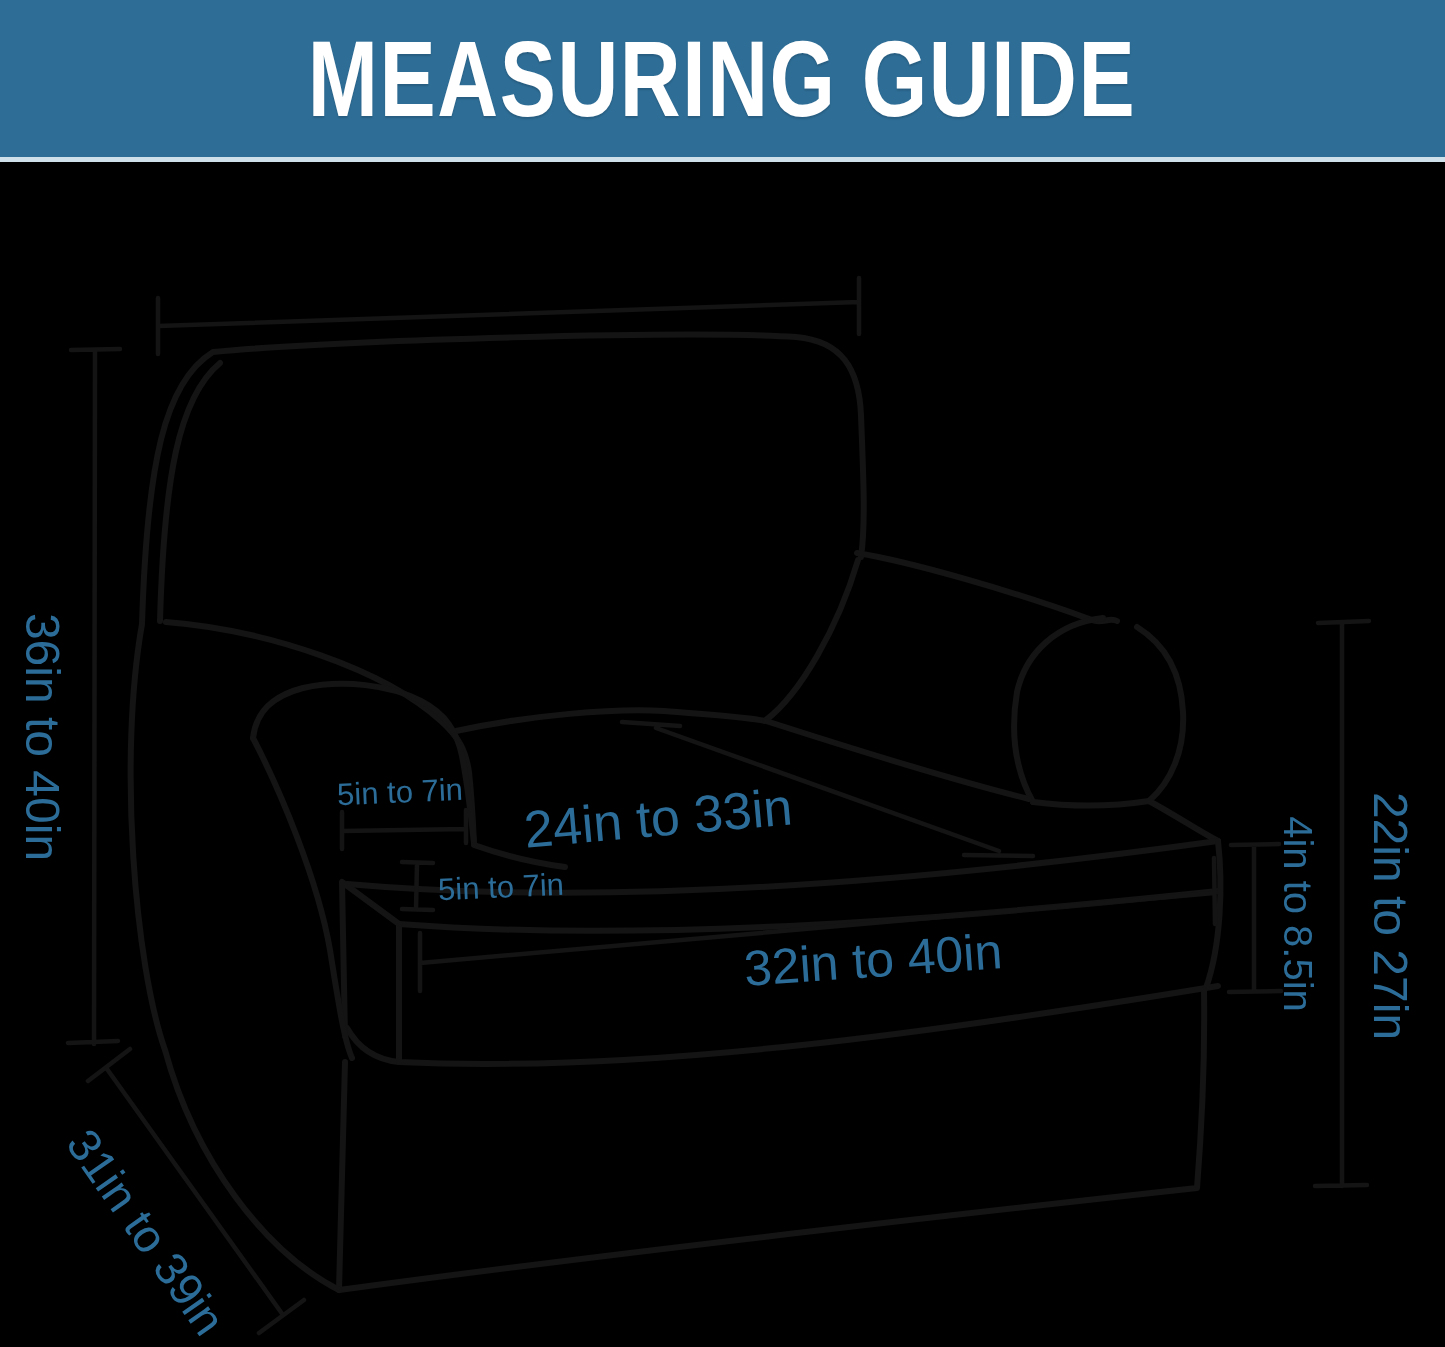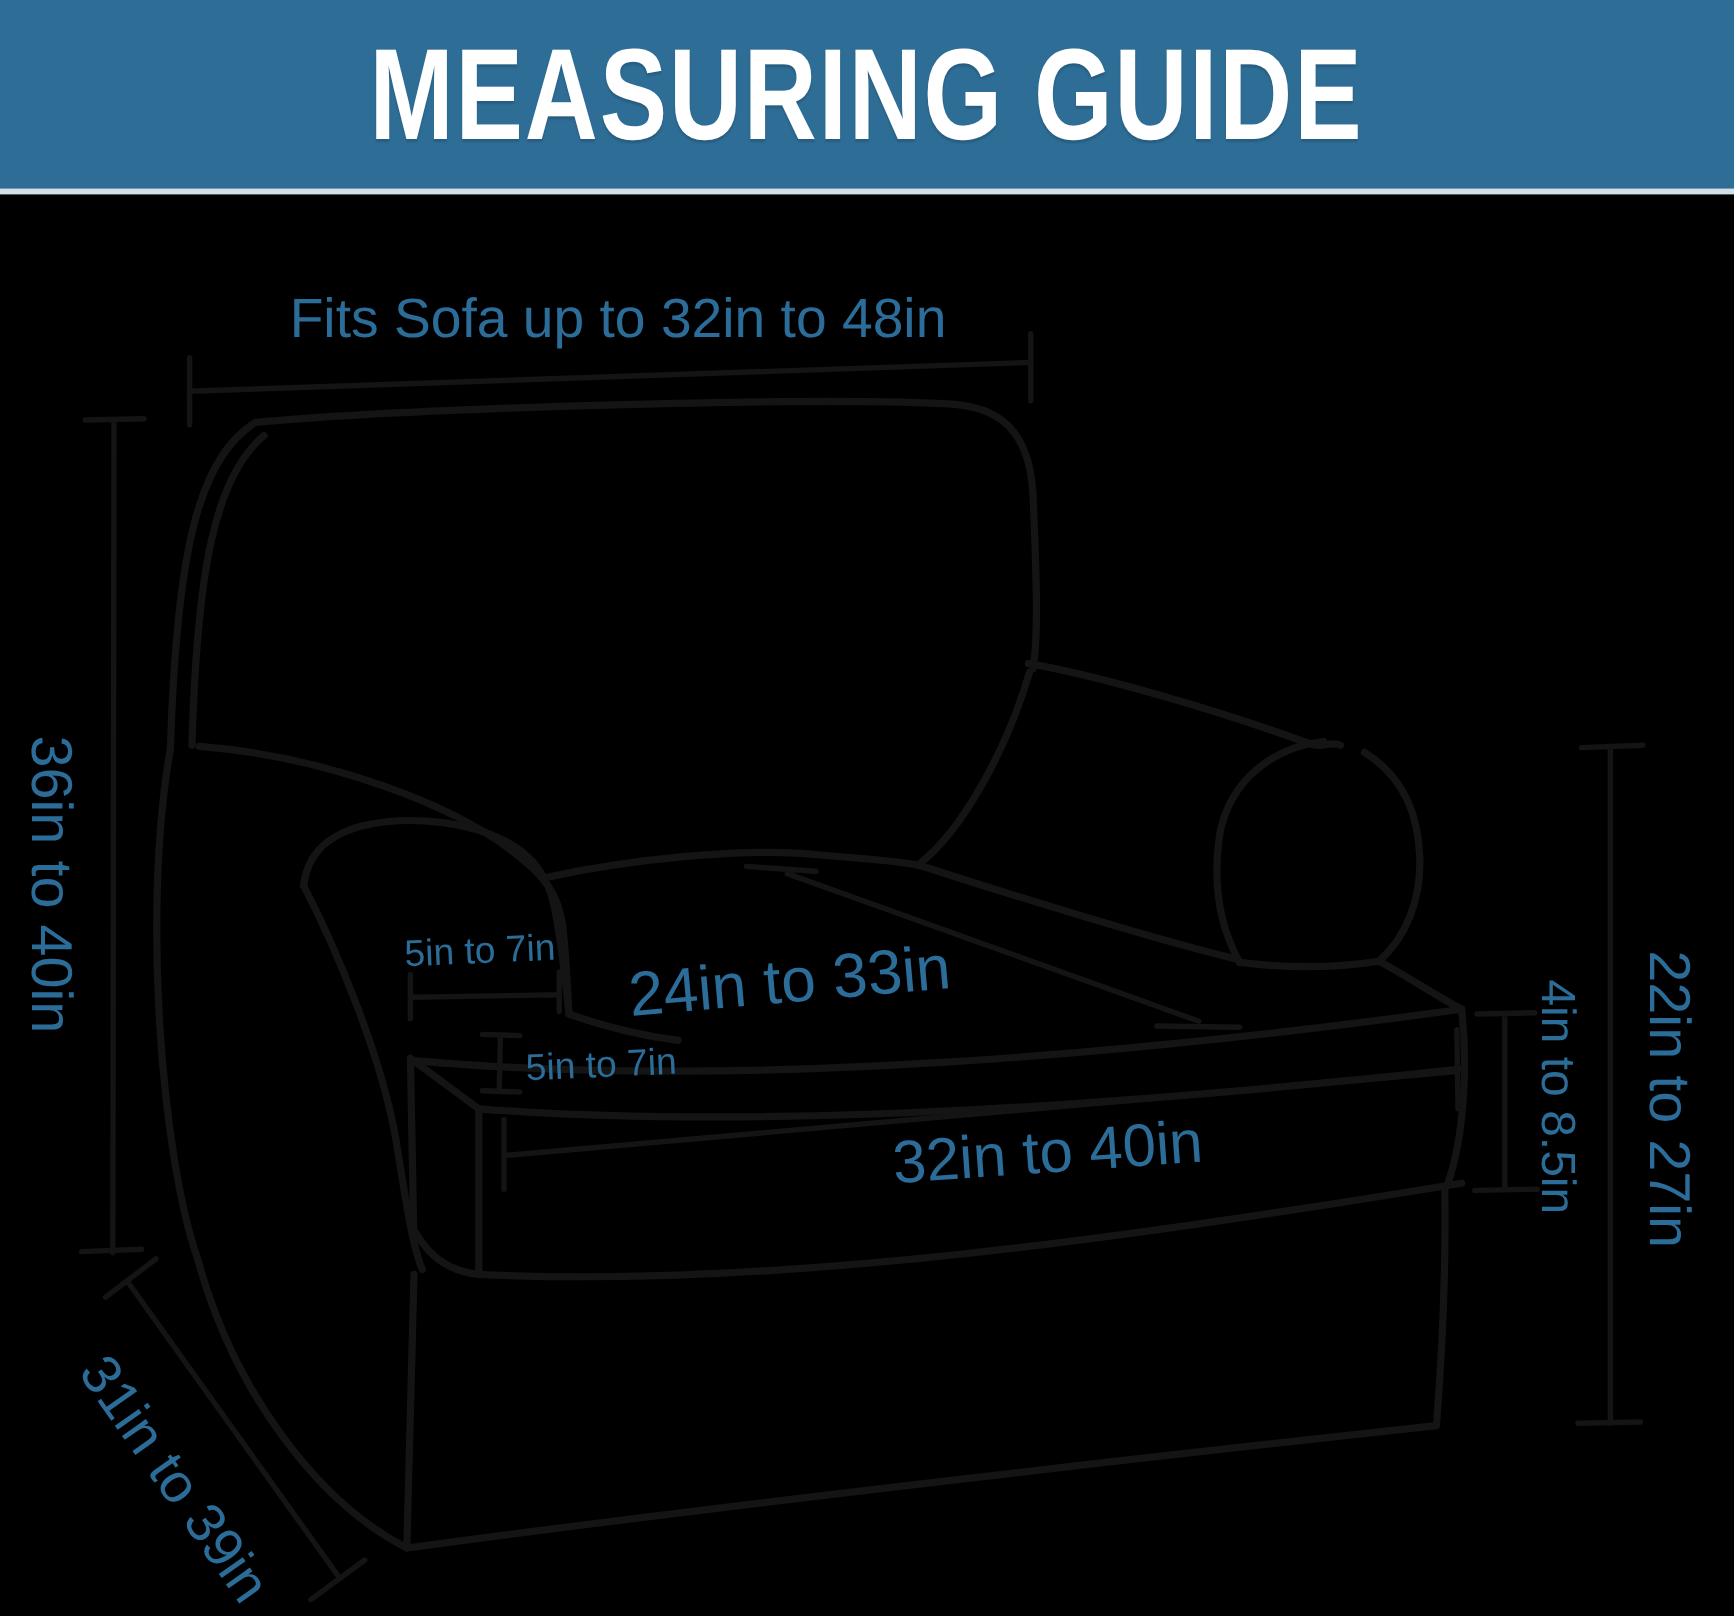--- a/index.html
+++ b/index.html
@@ -73,21 +73,20 @@
       <path d="M 622 722 L 680 726 M 656 728 L 999 851 M 964 855 L 1033 856"></path>
       <path d="M 342 812 L 342 849 M 342 831 L 466 829 M 466 810 L 466 843"></path>
       <path d="M 402 862 L 433 863 M 417 864 L 416 909 M 402 909 L 433 910"></path>
       <path d="M 420 933 L 420 991 M 420 963 L 1214 893 M 1214 858 L 1215 924"></path>
       <path d="M 1231 845 L 1279 844 M 1254 846 L 1254 991 M 1229 992 L 1281 991"></path>
       <path d="M 1318 623 L 1369 621 M 1342 624 L 1342 1186 M 1315 1186 L 1367 1185"></path>
       <path d="M 88 1081 L 130 1049 M 107 1069 L 283 1315 M 259 1333 L 304 1300"></path>
     </g>
   </svg>
 
-  <div class="lbl" style="left:515px; top:265px; font-size:46px;">Fits Sofa up to 32in to 48in</div>
 
   <div class="lbl r90" style="left:42px; top:737px; font-size:48px;">36in to 40in</div>
 
   <div class="lbl rm2" style="left:400px; top:792px; font-size:31px;">5in to 7in</div>
 
   <div class="lbl rm2" style="left:501px; top:887px; font-size:31px;">5in to 7in</div>
 
   <div class="lbl rm5" style="left:658px; top:818px; font-size:52px;">24in to 33in</div>
 
   <div class="lbl rm4" style="left:873px; top:960px; font-size:50px;">32in to 40in</div>

